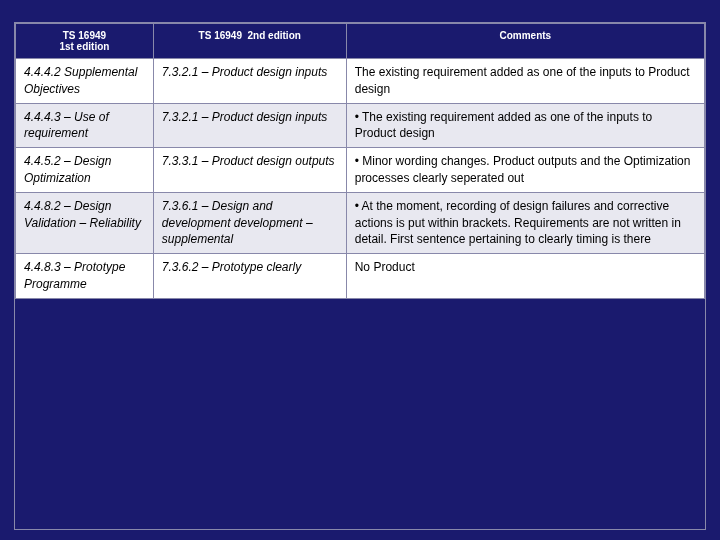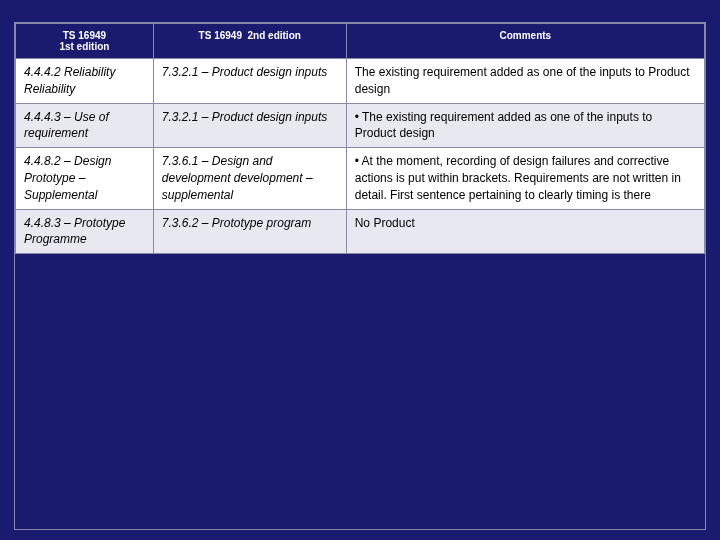--- a/index.html
+++ b/index.html
@@ -98,43 +98,52 @@
     <table>
       <thead>
         <tr>
           <th class="col1">TS 16949<br>1st edition</th>
           <th class="col2">TS 16949&nbsp; 2nd edition</th>
           <th class="col3">Comments</th>
         </tr>
       </thead>
       <tbody id="table-body">
       <tr>
-            <td class="col1" style="font-style: italic;">4.4.4.2 Reliability Reliability</td>
+            <td class="col1" style="font-style: italic;">4.4.4.2 Supplemental Objectives</td>
             <td class="col2" style="font-style: italic;">7.3.2.1 – Product design inputs</td>
             <td class="col3">The existing requirement added as one of the inputs to Product design</td>
           </tr>
           <tr>
             <td class="col1" style="font-style: italic;">4.4.4.3 – Use of requirement</td>
             <td class="col2" style="font-style: italic;">7.3.2.1 – Product design inputs</td>
             <td class="col3">
               <ul>
                 <li>The existing requirement added as one of the inputs to Product design</li>
               </ul>
             </td>
           </tr>
           <tr>
-            <td class="col1" style="font-style: italic;">4.4.8.2 – Design Prototype – Supplemental</td>
+            <td class="col1" style="font-style: italic;">4.4.5.2 – Design Optimization</td>
+            <td class="col2" style="font-style: italic;">7.3.3.1 – Product design outputs</td>
+            <td class="col3">
+              <ul>
+                <li>Minor wording changes. Product outputs and the Optimization processes clearly seperated out</li>
+              </ul>
+            </td>
+          </tr>
+          <tr>
+            <td class="col1" style="font-style: italic;">4.4.8.2 – Design Validation – Reliability</td>
             <td class="col2" style="font-style: italic;">7.3.6.1 – Design and development development – supplemental</td>
             <td class="col3">
               <ul>
                 <li>At the moment, recording of design failures and corrective actions is put within brackets. Requirements are not written in detail. First sentence pertaining to clearly timing is there</li>
               </ul>
             </td>
           </tr>
           <tr>
             <td class="col1" style="font-style: italic; margin-left: 32px;">4.4.8.3 – Prototype Programme</td>
-            <td class="col2" style="font-style: italic;">7.3.6.2 – Prototype program</td>
+            <td class="col2" style="font-style: italic;">7.3.6.2 – Prototype clearly</td>
             <td class="col3">No Product</td>
           </tr>
         </tbody>
     </table>
   </div>
 </div>
 
 </body></html>

